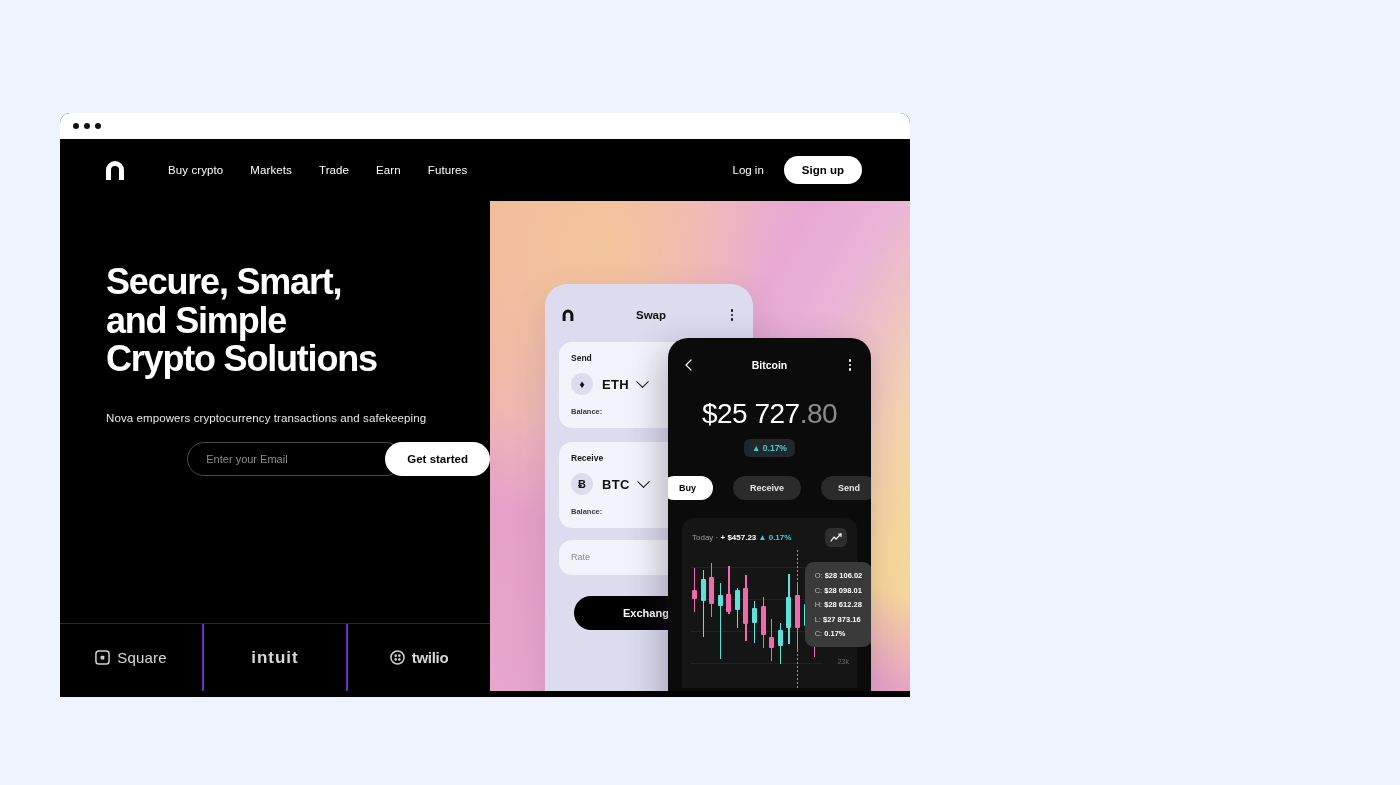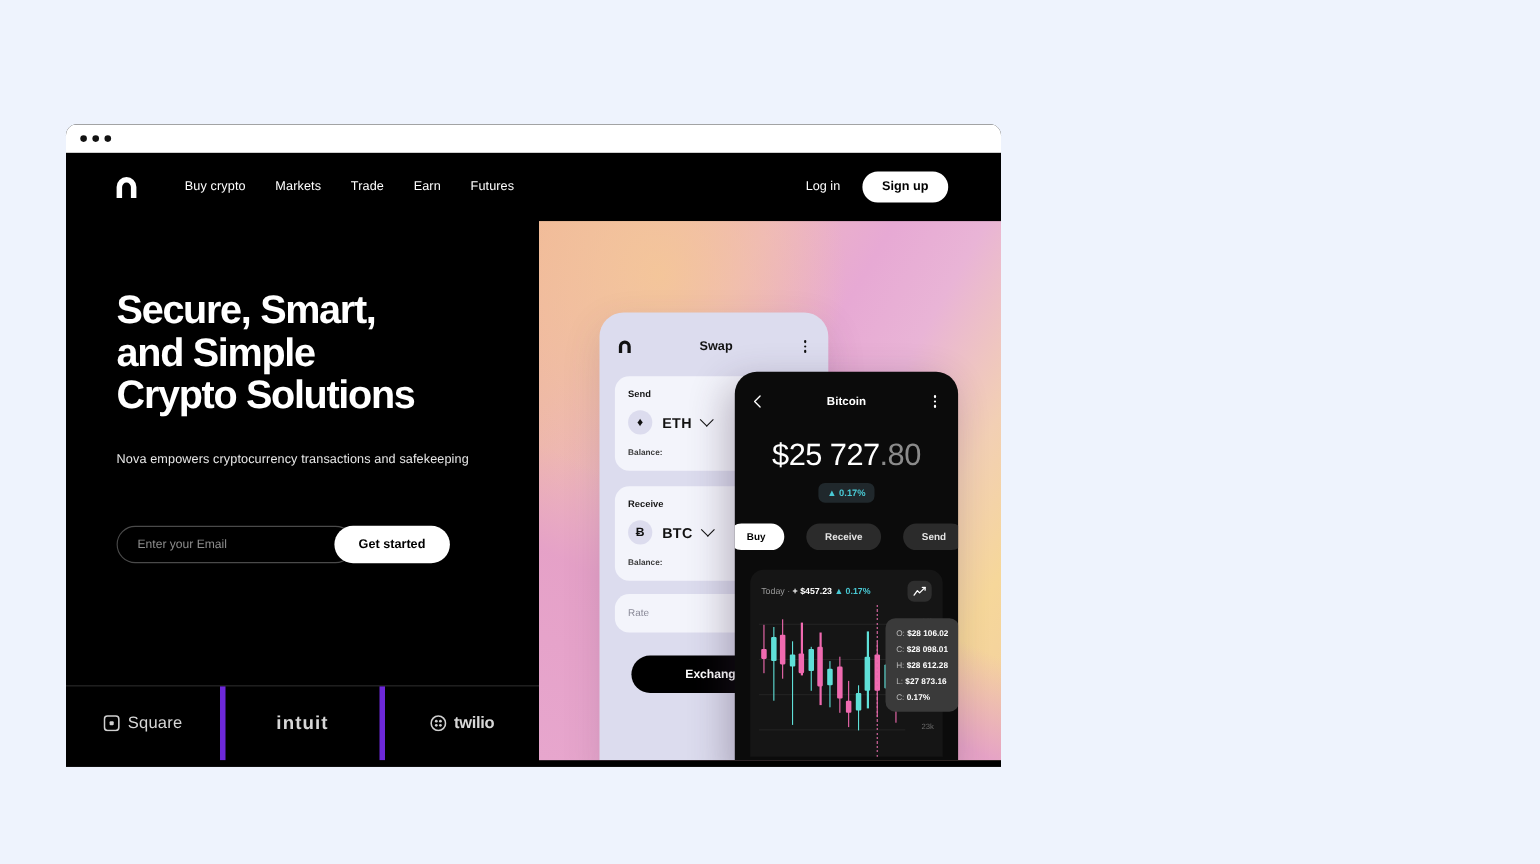--- a/index.html
+++ b/index.html
@@ -49,21 +49,21 @@
   #hero { display: flex; height: 490px; }
   #hero-left {
     width: 430px; background: #000; position: relative;
     padding: 62px 0 0 46px;
   }
   #hero-title {
     color: #fff; font-size: 36px; line-height: 1.07;
     font-weight: 700; letter-spacing: -1.2px; white-space: pre-line;
   }
   #hero-sub { color: #e8e8e8; font-size: 11.5px; margin-top: 33px; letter-spacing: .1px; }
-  #email-form { display: flex; align-items: center; margin-top: 54px; }
+  #email-form { display: flex; align-items: center; margin-top: 18px; justify-content: flex-end; }
   #email-input {
     width: 216px; height: 34px; border-radius: 999px;
     background: transparent; border: 1px solid #4a4a4a;
     color: #fff; font-size: 11px; padding: 0 18px; outline: none;
     font-family: "Liberation Sans", sans-serif;
   }
   #email-input::placeholder { color: #8d8d8d; }
   #get-started-btn {
     margin-left: -18px; height: 34px; border-radius: 999px;
     background: #fff; color: #000; border: none; padding: 0 22px;
@@ -73,21 +73,21 @@
 
   
   #brand-strip {
     position: absolute; left: 0; bottom: 0; width: 430px; height: 68px;
     display: flex; border-top: 1px solid #2b2b2b;
   }
   .brand-cell {
     flex: 1; display: flex; align-items: center; justify-content: center;
     gap: 7px; color: #d7d7d7;
   }
-  .brand-cell + .brand-cell { border-left: 5px solid #6d28d9; align-items: center; }
+  .brand-cell + .brand-cell { border-left: 2px solid #6d28d9; align-items: center; }
   .brand-label { font-size: 15px; letter-spacing: .2px; }
   #brand-intuit .brand-label { font-weight: 700; letter-spacing: 1px; font-size: 17px; }
   #brand-twilio .brand-label { font-weight: 700; font-size: 15px; letter-spacing: -.3px; }
 
   
   #hero-right {
     flex: 1; position: relative; overflow: hidden;
     background:
       linear-gradient(205deg, rgba(238,170,210,0) 58%, rgba(229,160,200,.95) 72%, rgba(231,166,205,1) 100%),
       linear-gradient(120deg,

